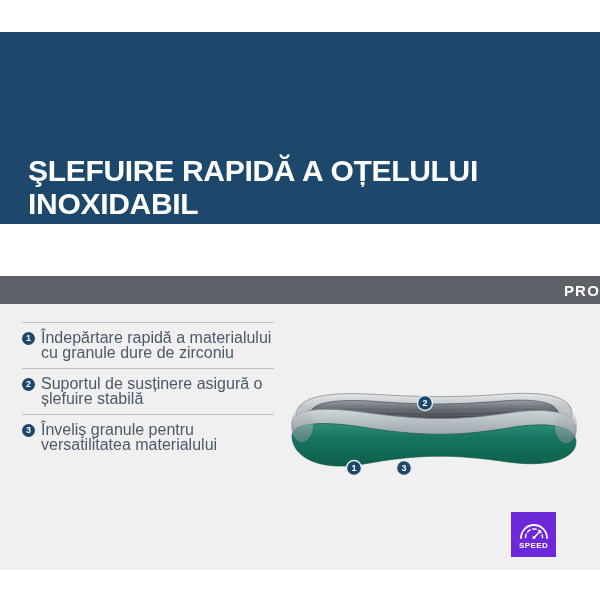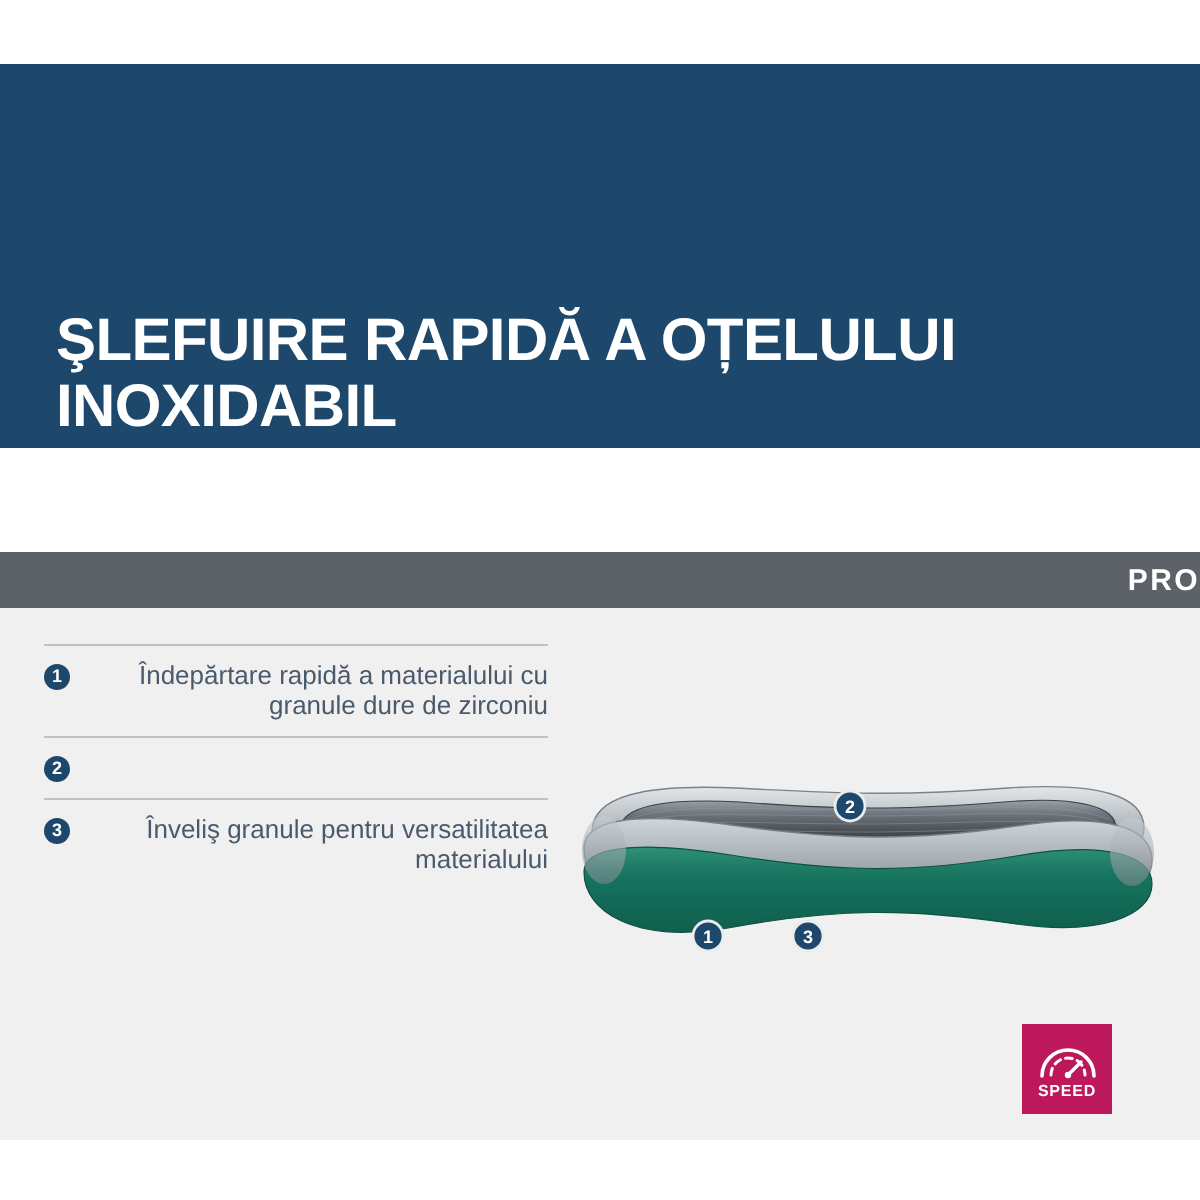--- a/index.html
+++ b/index.html
@@ -98,24 +98,23 @@
     font-weight: 700;
     line-height: 13px;
     text-align: center;
     margin-top: 2px;
     margin-right: 6px;
     font-family: "Liberation Sans", sans-serif;
   }
   .feature-text {
     flex: 1 1 auto;
     color: #4a5a6b;
-    font-size: 13px;
+    font-size: 16px;
     line-height: 15px;
     font-family: "Liberation Sans", sans-serif;
-    text-align: right;
   }
 
   
   .product {
     position: absolute;
     left: 282px;
     top: 76px;
     width: 300px;
     height: 110px;
   }
@@ -135,21 +134,21 @@
     text-anchor: middle;
   }
 
   
   .speed-badge {
     position: absolute;
     left: 511px;
     top: 512px;
     width: 45px;
     height: 45px;
-    background: #be185d;
+    background: #6d28d9;
     display: flex;
     flex-direction: column;
     align-items: center;
     justify-content: center;
   }
   .speed-icon {
     width: 32px;
     height: 20px;
     margin-top: 1px;
   }
@@ -180,20 +179,21 @@
 
     <div class="features">
 
       <div class="feature-item">
         <span class="feature-num">1</span>
         <span class="feature-text">Îndepărtare rapidă a materialului cu granule dure de zirconiu</span>
       </div>
 
       <div class="feature-item">
         <span class="feature-num">2</span>
+        <span class="feature-text">Suportul de susținere asigură o șlefuire stabilă</span>
       </div>
 
       <div class="feature-item">
         <span class="feature-num">3</span>
         <span class="feature-text">Înveliş granule pentru versatilitatea materialului</span>
       </div>
 
     </div>
 
     <div class="product">

